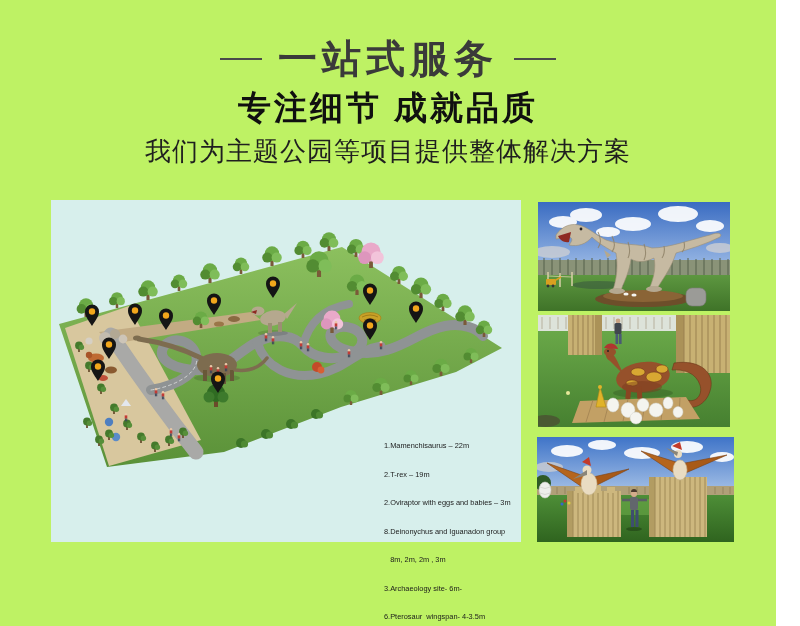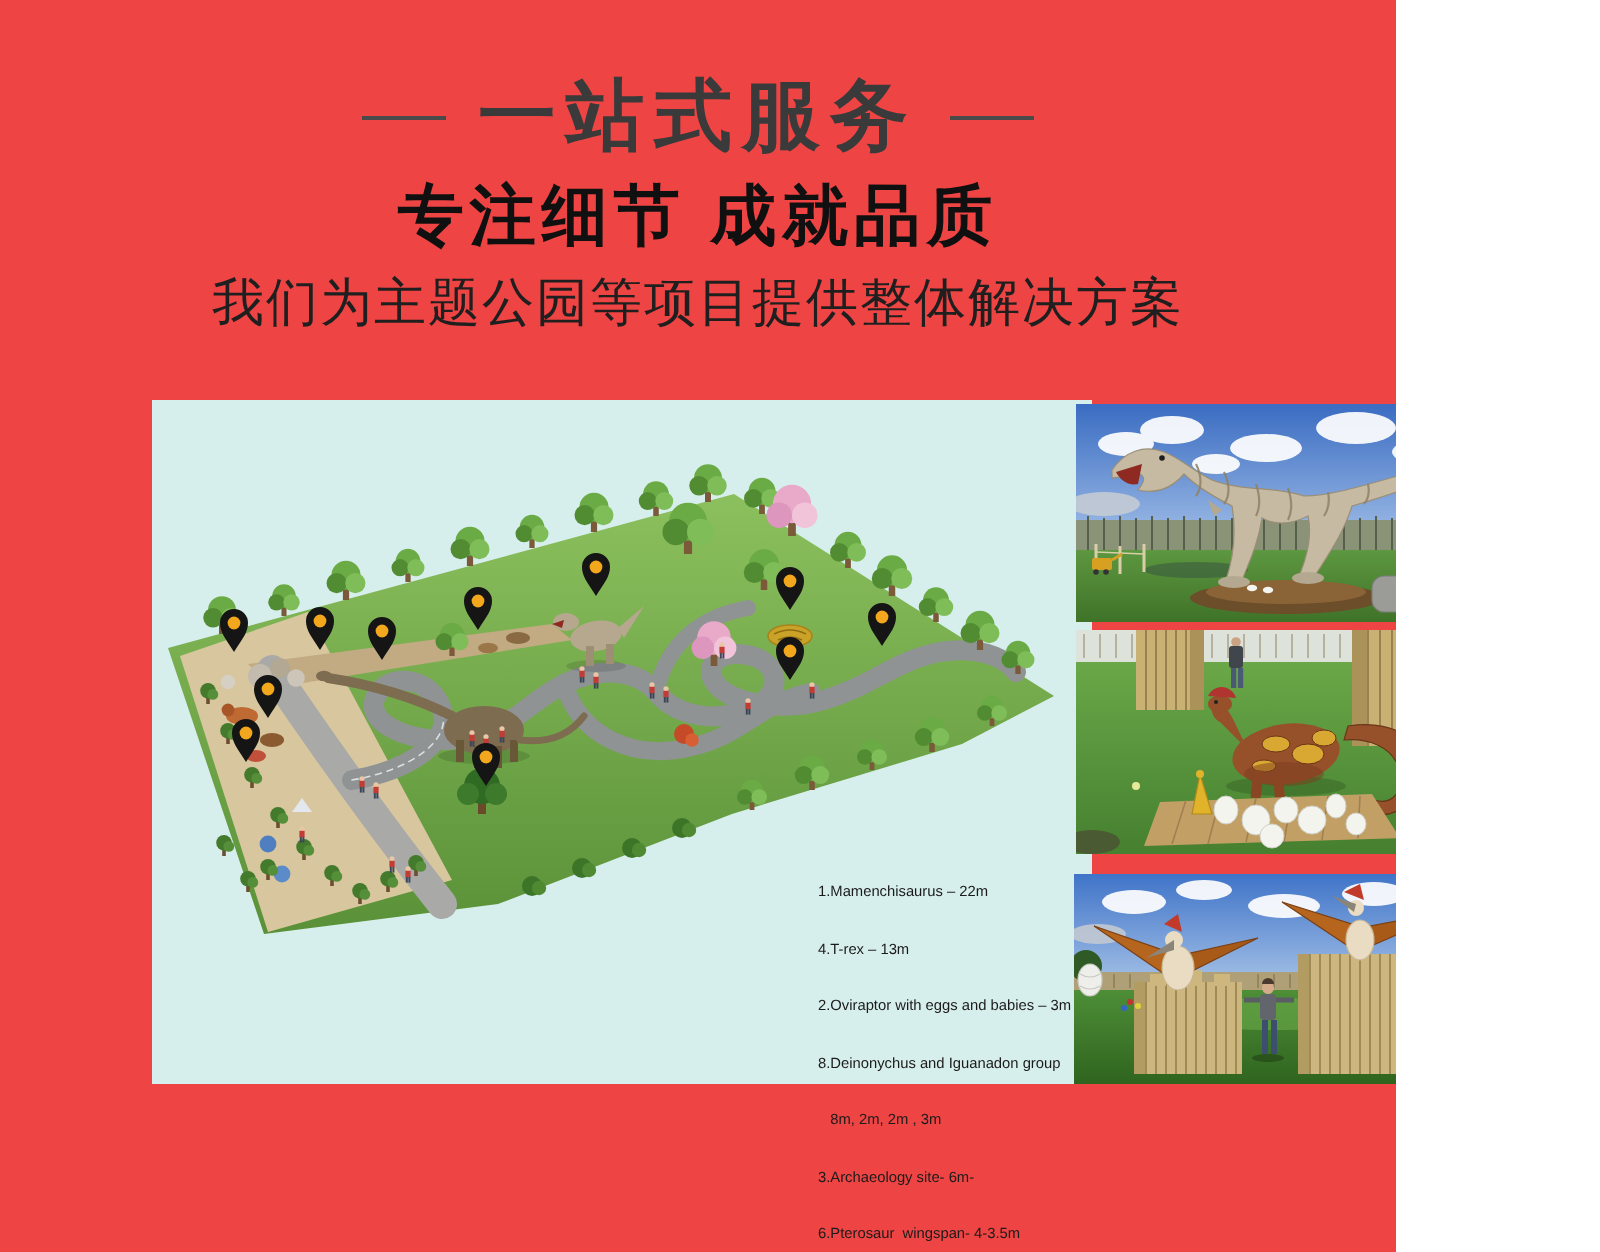--- a/index.html
+++ b/index.html
@@ -1,26 +1,26 @@
 <!DOCTYPE html>
 <html><head>
 <meta charset="utf-8">
 <style>
   html,body{margin:0;padding:0;}
-  .page{position:relative;width:698px;height:626px;background:#ef4444;overflow:hidden;
+  .page{position:relative;width:776px;height:626px;background:#bef264;overflow:hidden;
         font-family:"Liberation Sans","DejaVu Sans",sans-serif;}
   
   .hero{position:absolute;top:0;left:0;width:100%;text-align:center;}
   .title-row{display:flex;align-items:center;justify-content:center;gap:16px;margin-top:38px;}
   .rule{width:42px;height:2px;background:#4a4a4a;}
   .title{font-size:39px;font-weight:600;color:#3a3a3a;letter-spacing:5px;margin:0;line-height:1.1;}
   .subtitle{font-size:33px;font-weight:700;color:#101010;letter-spacing:3px;margin:9px 16px 0;line-height:1.1;}
   .tagline{font-size:26px;font-weight:500;color:#1f1f1f;letter-spacing:1px;margin:11px 0 0;line-height:1.1;}
   
-  .plan{position:absolute;left:76px;top:200px;width:470px;height:342px;margin:0;background:#d7efec;}
+  .plan{position:absolute;left:51px;top:200px;width:470px;height:342px;margin:0;background:#d7efec;}
   .plan > svg{position:absolute;left:0;top:0;width:100%;height:100%;}
   .legend{position:absolute;left:333px;top:222px;width:136px;font-size:7.4px;line-height:9.5px;
           color:#1b1b1b;white-space:pre;letter-spacing:0;}
   .legend div{white-space:pre;}
   
   .photo{position:absolute;margin:0;}
   .photo svg{display:block;width:100%;height:100%;}
   .photo1{left:538px;top:202px;width:192px;height:109px;}
   .photo2{left:538px;top:315px;width:192px;height:112px;}
   .photo3{left:537px;top:437px;width:197px;height:105px;}
@@ -265,21 +265,21 @@
           </g>
           <g transform="translate(167,193)">
             <path d="M0,0 C-4.5,-7 -7,-10 -7,-14.5 A7,7 0 1 1 7,-14.5 C7,-10 4.5,-7 0,0 Z" fill="#151515"></path>
             <circle cx="0" cy="-14.5" r="3.2" fill="#f2a71c"></circle>
           </g>
         </g>
     </svg>
 
     <div class="legend">
       <div>1.Mamenchisaurus – 22m</div>
-      <div>4.T-rex – 13m</div>
+      <div>2.T-rex – 19m</div>
       <div>2.Oviraptor with eggs and babies – 3m</div>
       <div>8.Deinonychus and Iguanadon group</div>
       <div>   8m, 2m, 2m , 3m</div>
       <div>3.Archaeology site- 6m-</div>
       <div>6.Pterosaur  wingspan- 4-3.5m</div>
       
       
       
       
       

